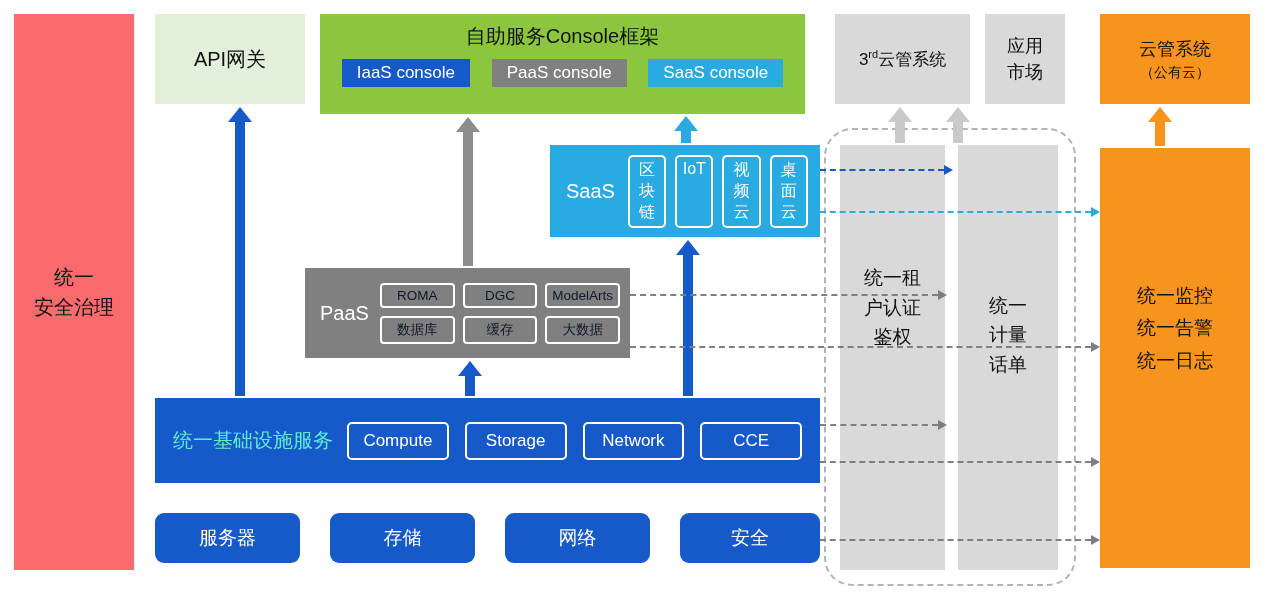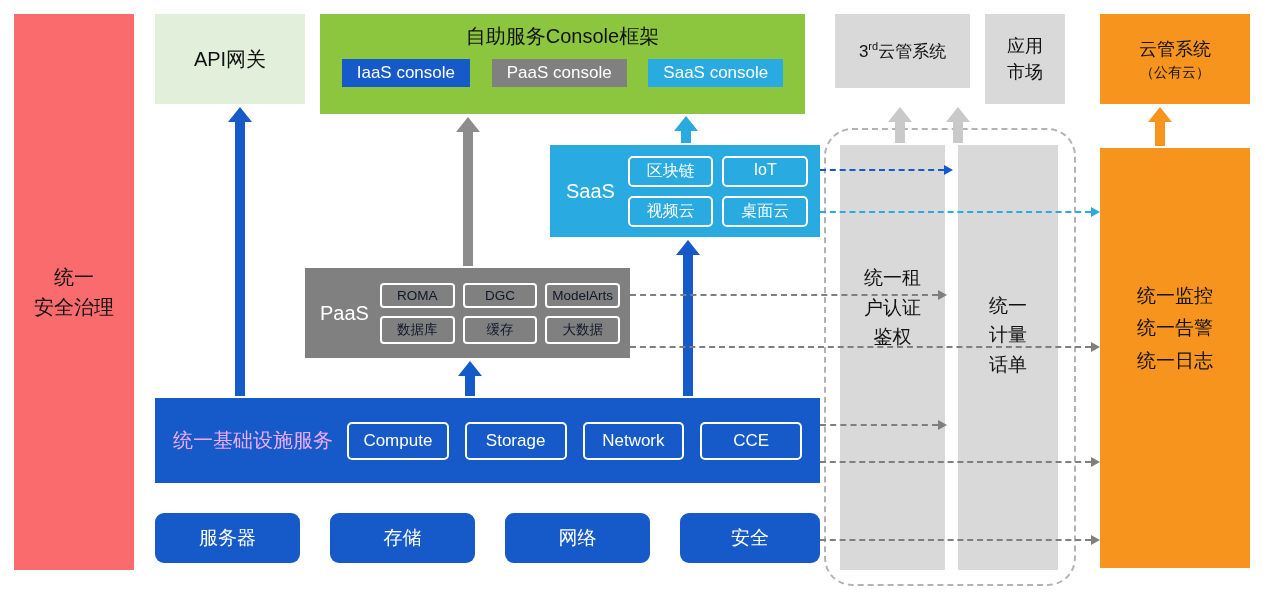--- a/index.html
+++ b/index.html
@@ -16,43 +16,43 @@
 
   .console   { left:320px; top:14px; width:485px; height:100px; background:var(--green);
                flex-direction:column; justify-content:flex-start; padding-top:9px; }
   .console-title { font-size:20px; }
   .console-chips { display:flex; width:100%; justify-content:space-evenly; margin-top:9px; }
   .console-chip  { font-size:17px; color:#fff; padding:4px 15px; }
   .chip-iaas { background:var(--blue); }
   .chip-paas { background:var(--gray); }
   .chip-saas { background:var(--lightblue); }
 
-  .third   { left:835px; top:14px; width:135px; height:74px; background:var(--lightgray); font-size:17px; }
+  .third   { left:835px; top:14px; width:135px; height:90px; background:var(--lightgray); font-size:17px; }
   .third sup { font-size:11px; }
   .market  { left:985px; top:14px; width:80px; height:90px; background:var(--lightgray); font-size:18px; line-height:1.45; }
   .ops     { left:1100px; top:14px; width:150px; height:90px; background:var(--orange); flex-direction:column; }
   .ops-l1  { font-size:18px; }
   .ops-l2  { font-size:14px; margin-top:3px; }
 
   .saas    { left:550px; top:145px; width:270px; height:92px; background:var(--lightblue);
              justify-content:flex-start; padding:0 12px; gap:13px; }
   .saas-label { color:#fff; font-size:20px; padding-left:4px; flex:0 0 auto; }
-  .saas-grid  { display:grid; grid-template-columns:1fr 1fr; gap:9px; flex:1; }
+  .saas-grid  { display:grid; grid-template-columns:1fr 1fr 1fr 1fr; gap:9px; flex:1; }
   .saas-chip  { border:2px solid #fff; border-radius:5px; color:#fff; font-size:16px; padding:3px 4px; text-align:center; }
 
   .paas    { left:305px; top:268px; width:325px; height:90px; background:var(--gray);
              justify-content:flex-start; padding:0 10px; gap:11px; }
   .paas-label { color:#fff; font-size:20px; padding-left:5px; flex:0 0 auto; }
   .paas-grid  { display:grid; grid-template-columns:1fr 1fr 1fr; gap:8px; flex:1; }
   .paas-chip  { border:2px solid #fff; border-radius:4px; color:#0f172a; font-size:13.5px;
                 padding:3px 2px; text-align:center; white-space:nowrap; }
 
   .infra   { left:155px; top:398px; width:665px; height:85px; background:var(--blue);
              justify-content:flex-start; padding:0 18px; gap:14px; }
-  .infra-label { color:#f0abfc; font-size:20px; white-space:nowrap; }
+  .infra-label { color:#5eead4; font-size:20px; white-space:nowrap; }
   .infra-chips { display:flex; flex:1; gap:16px; }
   .infra-chip  { border:2px solid #fff; border-radius:5px; color:#fff; font-size:17px;
                  padding:7px 6px; flex:1; text-align:center; white-space:nowrap; }
 
   .bottom-box { top:513px; height:50px; background:var(--blue); color:#fff; font-size:19px;border-radius:9px; }
   .b0 { left:155px; width:145px; } .b1 { left:330px; width:145px; }
   .b2 { left:505px; width:145px; } .b3 { left:680px; width:140px; }
 
   .dashed-frame { position:absolute; left:824px; top:128px; width:252px; height:458px;
                   border:2px dashed #b3b3b3; border-radius:28px; }

